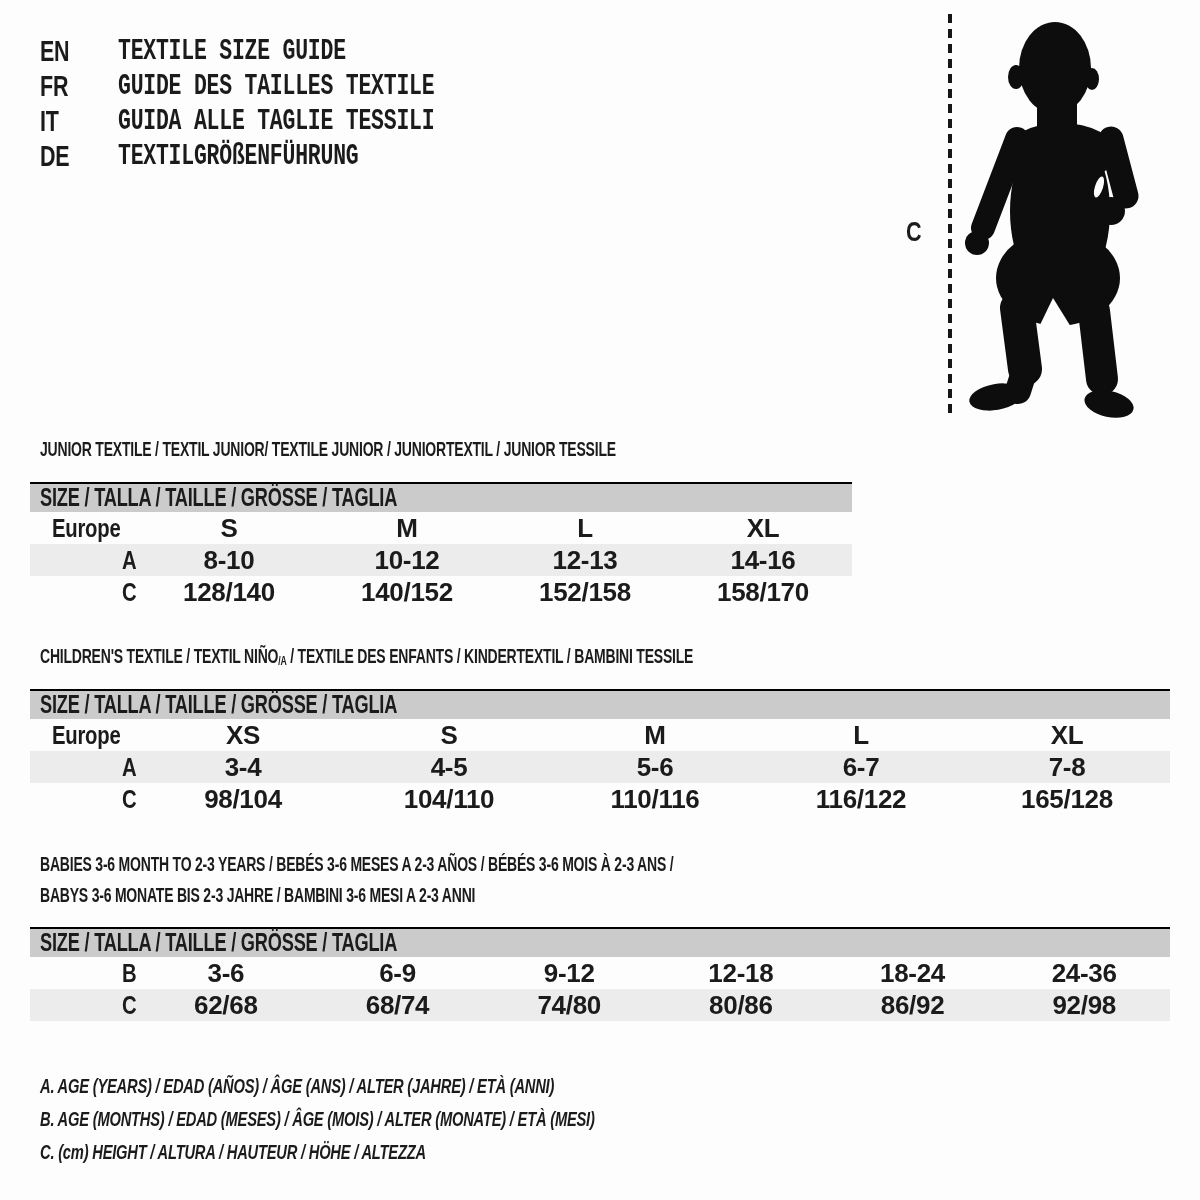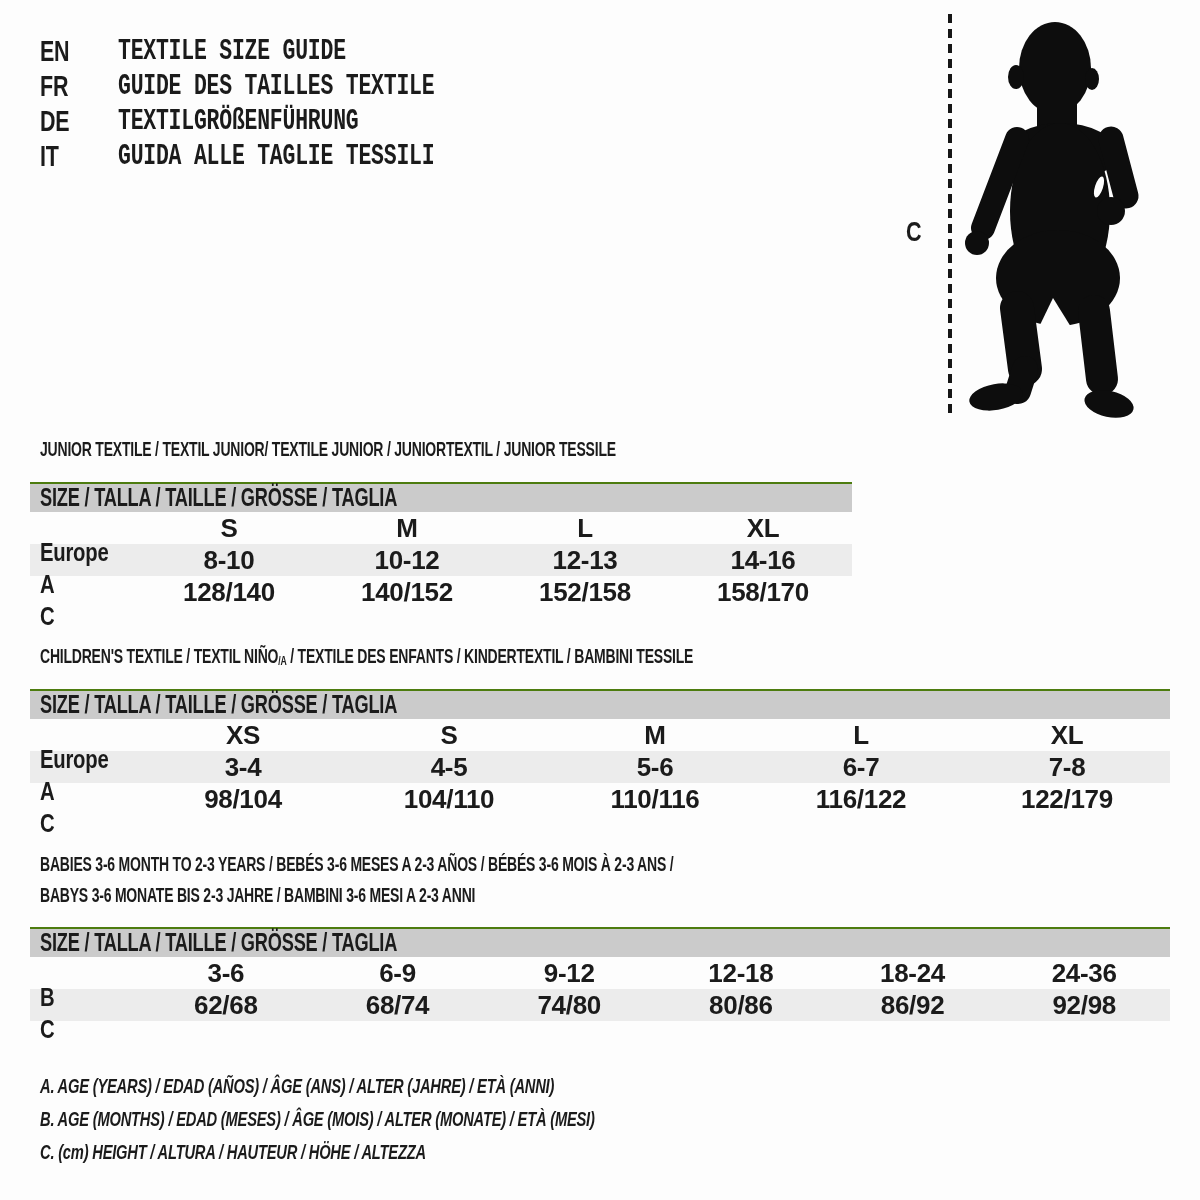--- a/index.html
+++ b/index.html
@@ -33,50 +33,50 @@
   #title-children{top:641px;left:40px;}
   #title-babies{top:849px;left:40px;}
   .sub{font-size:0.62em;position:relative;top:0.18em;}
 
   
   .size-table{position:absolute;}
   #table-junior{top:482px;left:30px;width:822px;}
   #table-children{top:689px;left:30px;width:1140px;}
   #table-babies{top:927px;left:30px;width:1140px;}
   .thead{height:30px;box-sizing:border-box;background:#cbcbcb;
-    border-top:2px solid #4d7c0f;line-height:27px;padding-left:10px;
+    border-top:2px solid #000000;line-height:27px;padding-left:10px;
     font-size:26px;white-space:nowrap;}
   .trow{display:flex;height:32px;line-height:32px;font-size:26px;}
   .trow.shaded{background:#ececec;}
-  .tlabel{width:110px;flex:none;box-sizing:border-box;padding-left:10px;text-align:left;white-space:nowrap;margin-top:24px;}
+  .tlabel{width:110px;flex:none;box-sizing:border-box;padding-left:10px;text-align:right;white-space:nowrap;}
   .tcell{flex:1;text-align:center;letter-spacing:-0.3px;}
 
   
   #legend{position:absolute;top:1069px;left:40px;font-size:21px;line-height:33px;font-style:italic;}
   .legend-line{white-space:nowrap;}
 </style>
 </head>
 <body>
 
 <div id="lang-list">
     <div class="lang-row">
       <div class="lang-code"><span class="cx cx74">EN</span></div>
       <div class="lang-label"><span class="cx cx74">TEXTILE SIZE GUIDE</span></div>
     </div>
     <div class="lang-row">
       <div class="lang-code"><span class="cx cx74">FR</span></div>
       <div class="lang-label"><span class="cx cx74">GUIDE DES TAILLES TEXTILE</span></div>
     </div>
     <div class="lang-row">
+      <div class="lang-code"><span class="cx cx74">IT</span></div>
+      <div class="lang-label"><span class="cx cx74">GUIDA ALLE TAGLIE TESSILI</span></div>
+    </div>
+    <div class="lang-row">
       <div class="lang-code"><span class="cx cx74">DE</span></div>
       <div class="lang-label"><span class="cx cx74">TEXTILGRÖßENFÜHRUNG</span></div>
-    </div>
-    <div class="lang-row">
-      <div class="lang-code"><span class="cx cx74">IT</span></div>
-      <div class="lang-label"><span class="cx cx74">GUIDA ALLE TAGLIE TESSILI</span></div>
     </div>
   </div>
 
 <div id="dash-line"></div>
 <div id="figure-label"><span class="cx cx80">C</span></div>
 <svg id="silhouette" width="182" height="410" viewBox="0 0 182 410" aria-hidden="true">
   <g fill="#0d0d0d" stroke="none">
     <ellipse cx="92" cy="55" rx="36" ry="46"></ellipse>
     <ellipse cx="53" cy="64" rx="8" ry="12"></ellipse>
     <ellipse cx="129" cy="66" rx="7" ry="11"></ellipse>
@@ -152,21 +152,21 @@
       <div class="tcell">5-6</div>
       <div class="tcell">6-7</div>
       <div class="tcell">7-8</div>
     </div>
     <div class="trow">
       <div class="tlabel"><span class="cx cx78">C</span></div>
       <div class="tcell">98/104</div>
       <div class="tcell">104/110</div>
       <div class="tcell">110/116</div>
       <div class="tcell">116/122</div>
-      <div class="tcell">122/179</div>
+      <div class="tcell">165/128</div>
     </div>
   </div>
 <div class="size-table" id="table-babies">
     <div class="thead"><span class="cx">SIZE / TALLA / TAILLE / GRÖSSE / TAGLIA</span></div>
     <div class="trow">
       <div class="tlabel"><span class="cx cx78">B</span></div>
       <div class="tcell">3-6</div>
       <div class="tcell">6-9</div>
       <div class="tcell">9-12</div>
       <div class="tcell">12-18</div>

